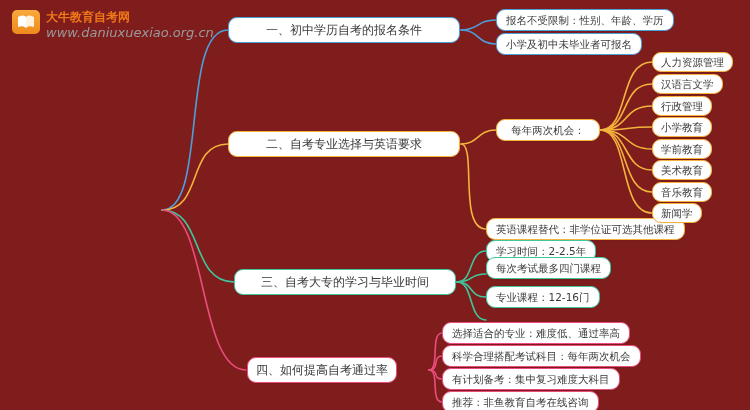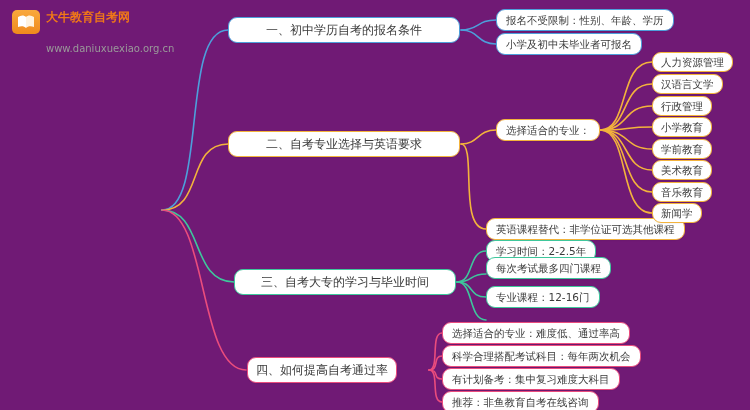--- a/index.html
+++ b/index.html
@@ -1,19 +1,19 @@
 <!DOCTYPE html>
 <html><head>
 <meta charset="utf-8">
 <style>
   html,body{margin:0;padding:0;background:#fff;}
   #stage{
     position:relative;
     width:750px;height:410px;
-    background:#701a75;
+    background:#7f1d1d;
     font-family:"DejaVu Sans","Liberation Sans",sans-serif;
     overflow:hidden;
   }
   #edges{position:absolute;left:0;top:0;z-index:0;}
   #edges path{fill:none;stroke-width:1.6px;stroke-linecap:round;}
   .e-blue{stroke:#4d9fdb;}
   .e-orange{stroke:#f3b33c;}
   .e-green{stroke:#3ec79c;}
   .e-pink{stroke:#ea4c7d;}
 
@@ -57,21 +57,21 @@
   .logo-icon{
     width:28px;height:24px;border-radius:5px;
     background:linear-gradient(#f9a93d,#ef8a1d);
     display:flex;align-items:center;justify-content:center;
     flex:0 0 auto;
   }
   .logo-name{
     font-size:12px;font-weight:bold;color:#f07818;line-height:14px;
   }
   .logo-url{
-    font-size:10px;color:#9a9a9a;line-height:9px;margin-top:20px;
+    font-size:13px;color:#9a9a9a;line-height:9px;margin-top:4px;font-style:italic;
   }
 </style>
 </head>
 <body>
 
 <div id="stage">
 
   <svg id="edges" width="750" height="410">
 
     <path class="e-blue" d="M162,210 C208,210 180,30 228,30"></path>
@@ -120,21 +120,21 @@
 
 
   <div class="node branch b-blue" style="left:228px;top:17px;width:232px;">一、初中学历自考的报名条件</div>
   <div class="node branch b-orange" style="left:228px;top:131px;width:232px;">二、自考专业选择与英语要求</div>
   <div class="node branch b-green" style="left:234px;top:269px;width:222px;">三、自考大专的学习与毕业时间</div>
   <div class="node branch b-pink" style="left:247px;top:357px;width:150px;">四、如何提高自考通过率</div>
 
   <div class="node leaf b-blue" style="left:496px;top:9px;">报名不受限制：性别、年龄、学历</div>
   <div class="node leaf b-blue" style="left:496px;top:33px;">小学及初中未毕业者可报名</div>
 
-  <div class="node leaf b-orange" style="left:496px;top:119px;width:104px;text-align:center;padding-left:0;padding-right:0;">选择适合的专业：</div>
+  <div class="node leaf b-orange" style="left:496px;top:119px;width:104px;text-align:center;padding-left:0;padding-right:0;">每年两次机会：</div>
   <div class="node leaf b-orange" style="left:486px;top:218px;">英语课程替代：非学位证可选其他课程</div>
 
   <div class="node gleaf b-orange" style="left:652px;top:52px;">人力资源管理</div>
   <div class="node gleaf b-orange" style="left:652px;top:74px;">汉语言文学</div>
   <div class="node gleaf b-orange" style="left:652px;top:96px;">行政管理</div>
   <div class="node gleaf b-orange" style="left:652px;top:117px;">小学教育</div>
   <div class="node gleaf b-orange" style="left:652px;top:139px;">学前教育</div>
   <div class="node gleaf b-orange" style="left:652px;top:160px;">美术教育</div>
   <div class="node gleaf b-orange" style="left:652px;top:182px;">音乐教育</div>
   <div class="node gleaf b-orange" style="left:652px;top:203px;">新闻学</div>

